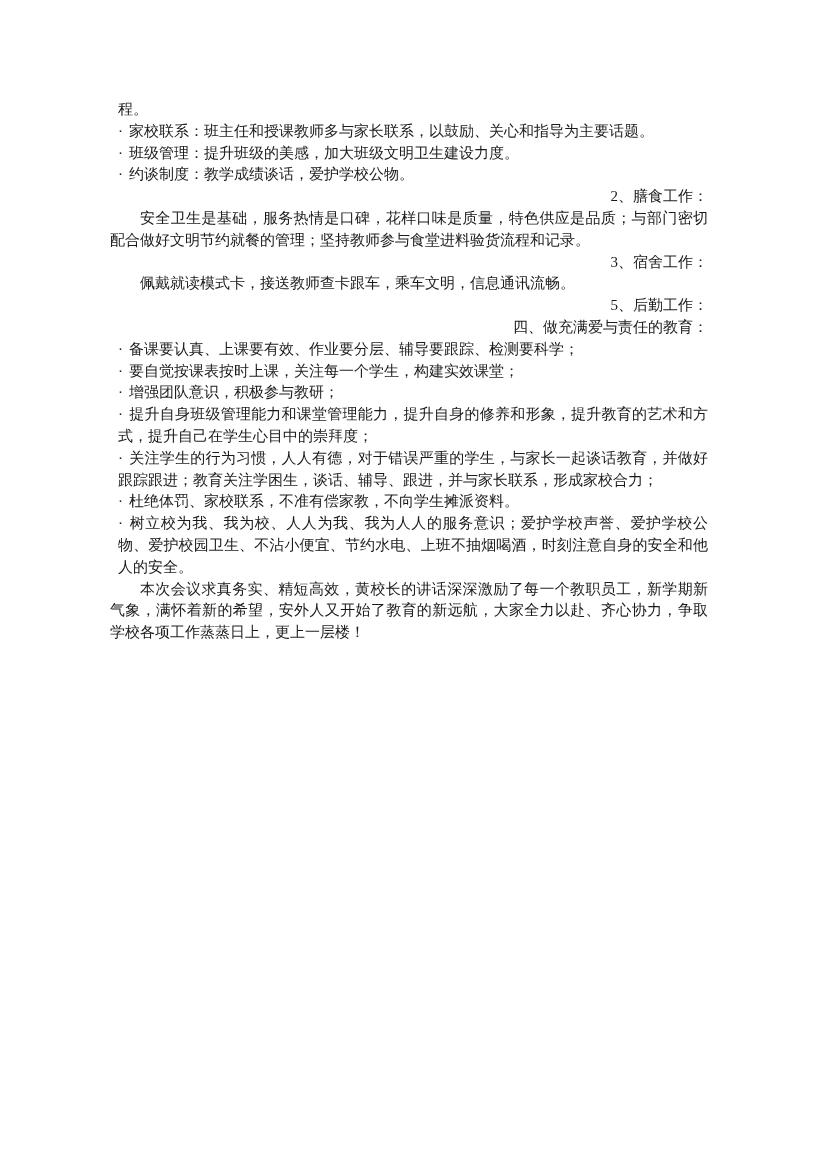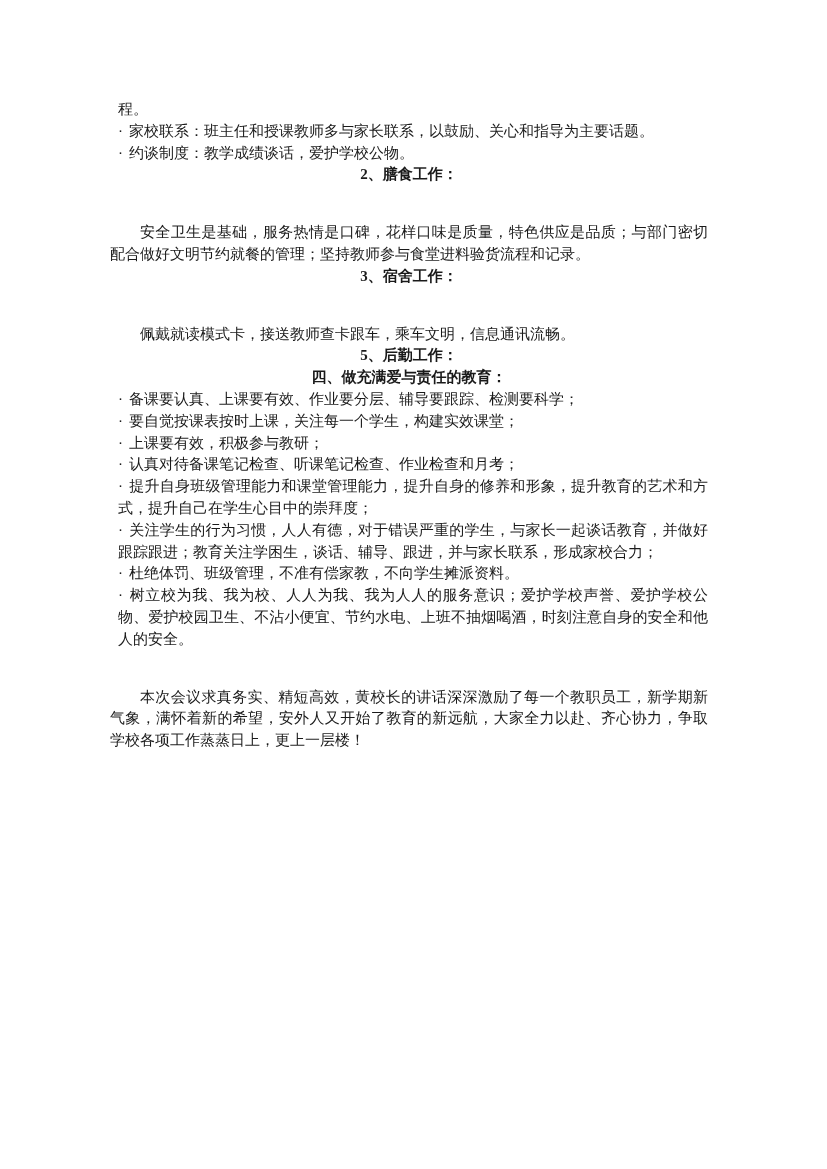--- a/index.html
+++ b/index.html
@@ -24,55 +24,54 @@
     font-size: 15px;
     line-height: 21.8px;
     text-align: justify;
     letter-spacing: 0;
   }
   .content p {
     margin: 0;
     padding: 0;
   }
   p.heading {
-    font-weight: bold;
-    text-align: center;
+    font-weight: normal;
+    text-align: right;
   }
   p.body {
     text-indent: 2em;
-    margin-top: 36px;
   }
   p.bullet {
     padding-left: 8px;
   }
   p.continuation {
     padding-left: 8px;
   }
   .bullet-char {
     display: inline-block;
     margin-right: 6px;
   }
 </style>
 </head>
 <body>
 
 <div class="page">
   <div class="content">
       <p class="continuation"><span>程。</span></p>
       <p class="bullet"><span class="bullet-char">·</span><span>家校联系：班主任和授课教师多与家长联系，以鼓励、关心和指导为主要话题。</span></p>
+      <p class="bullet"><span class="bullet-char">·</span><span>班级管理：提升班级的美感，加大班级文明卫生建设力度。</span></p>
       <p class="bullet"><span class="bullet-char">·</span><span>约谈制度：教学成绩谈话，爱护学校公物。</span></p>
       <p class="heading"><span>2、膳食工作：</span></p>
       <p class="body"><span>安全卫生是基础，服务热情是口碑，花样口味是质量，特色供应是品质；与部门密切配合做好文明节约就餐的管理；坚持教师参与食堂进料验货流程和记录。</span></p>
       <p class="heading"><span>3、宿舍工作：</span></p>
       <p class="body"><span>佩戴就读模式卡，接送教师查卡跟车，乘车文明，信息通讯流畅。</span></p>
       <p class="heading"><span>5、后勤工作：</span></p>
       <p class="heading"><span>四、做充满爱与责任的教育：</span></p>
       <p class="bullet"><span class="bullet-char">·</span><span>备课要认真、上课要有效、作业要分层、辅导要跟踪、检测要科学；</span></p>
       <p class="bullet"><span class="bullet-char">·</span><span>要自觉按课表按时上课，关注每一个学生，构建实效课堂；</span></p>
-      <p class="bullet"><span class="bullet-char">·</span><span>上课要有效，积极参与教研；</span></p>
-      <p class="bullet"><span class="bullet-char">·</span><span>认真对待备课笔记检查、听课笔记检查、作业检查和月考；</span></p>
+      <p class="bullet"><span class="bullet-char">·</span><span>增强团队意识，积极参与教研；</span></p>
       <p class="bullet"><span class="bullet-char">·</span><span>提升自身班级管理能力和课堂管理能力，提升自身的修养和形象，提升教育的艺术和方式，提升自己在学生心目中的崇拜度；</span></p>
       <p class="bullet"><span class="bullet-char">·</span><span>关注学生的行为习惯，人人有德，对于错误严重的学生，与家长一起谈话教育，并做好跟踪跟进；教育关注学困生，谈话、辅导、跟进，并与家长联系，形成家校合力；</span></p>
-      <p class="bullet"><span class="bullet-char">·</span><span>杜绝体罚、班级管理，不准有偿家教，不向学生摊派资料。</span></p>
+      <p class="bullet"><span class="bullet-char">·</span><span>杜绝体罚、家校联系，不准有偿家教，不向学生摊派资料。</span></p>
       <p class="bullet"><span class="bullet-char">·</span><span>树立校为我、我为校、人人为我、我为人人的服务意识；爱护学校声誉、爱护学校公物、爱护校园卫生、不沾小便宜、节约水电、上班不抽烟喝酒，时刻注意自身的安全和他人的安全。</span></p>
       <p class="body"><span>本次会议求真务实、精短高效，黄校长的讲话深深激励了每一个教职员工，新学期新气象，满怀着新的希望，安外人又开始了教育的新远航，大家全力以赴、齐心协力，争取学校各项工作蒸蒸日上，更上一层楼！</span></p>
     </div>
 </div>
 
 </body></html>

